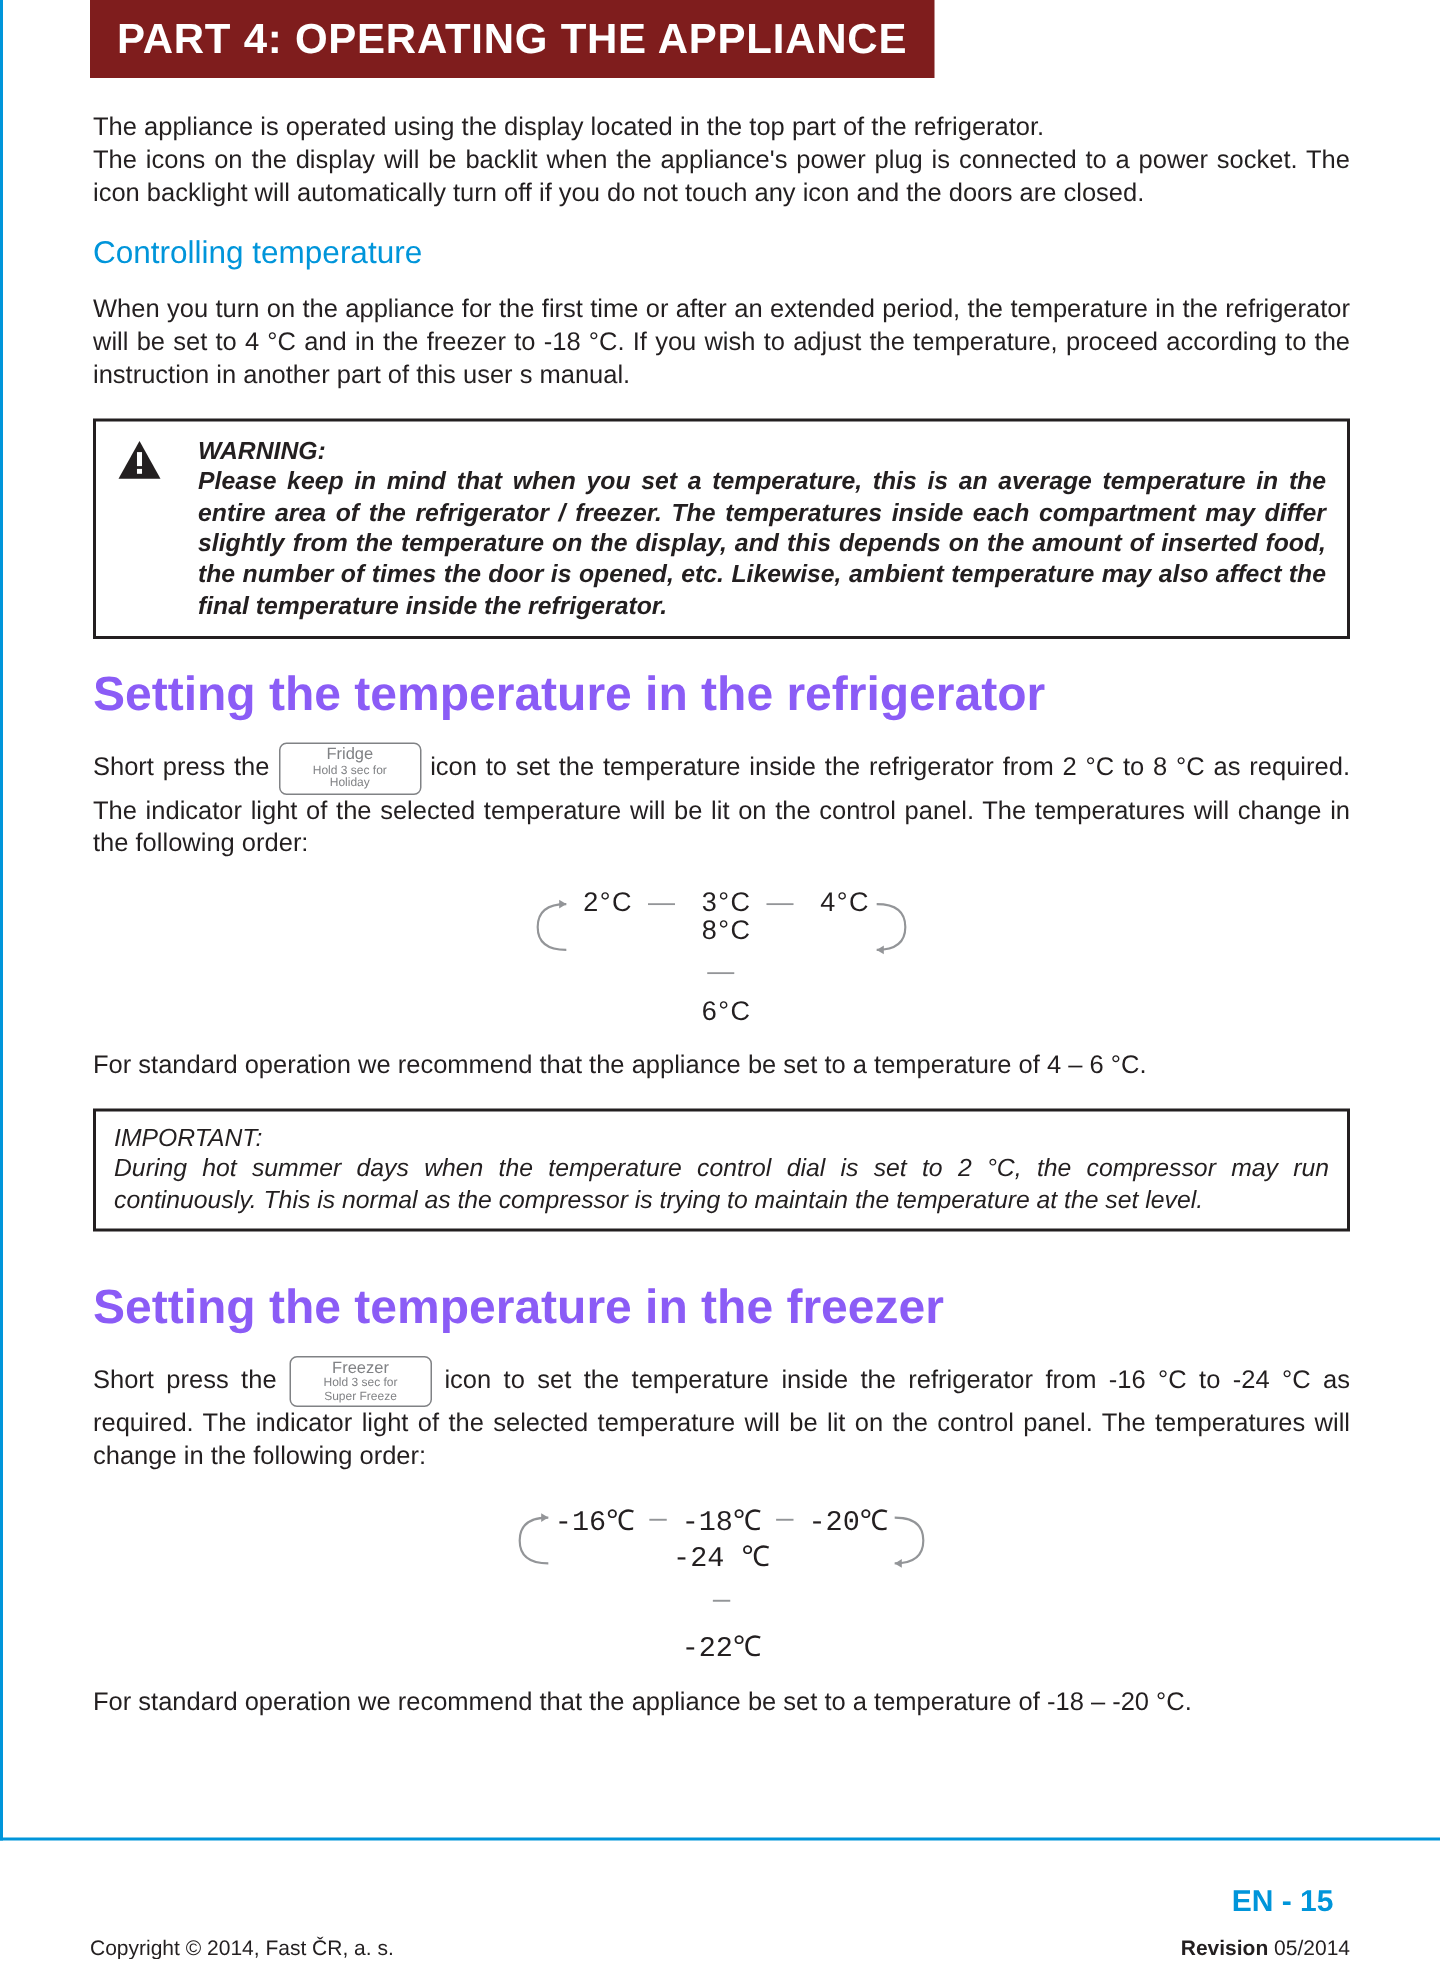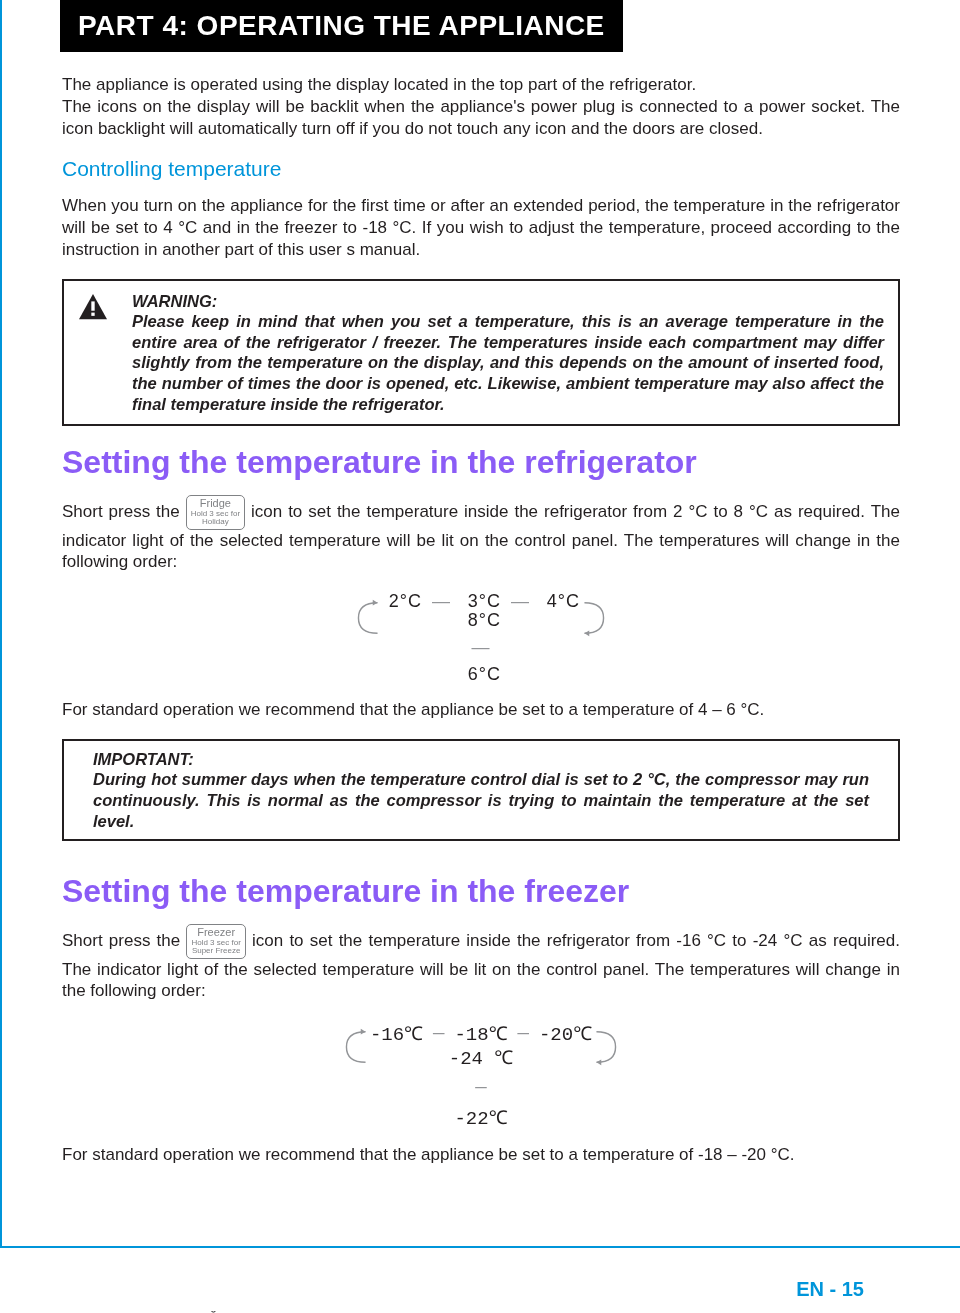--- a/index.html
+++ b/index.html
@@ -13,21 +13,21 @@
   .page {
     padding: 0 60px 40px 60px;
     border-left: 2px solid #0095da;
     border-bottom: 2px solid #0095da;
     margin: 0 0 20px 0;
     position: relative;
     box-sizing: border-box;
   }
   .part-header {
     display: inline-block;
-    background: #000000;
+    background: #7f1d1d;
     color: #fff;
     font-weight: 700;
     font-size: 28px;
     padding: 10px 18px 10px 18px;
     margin-left: -2px;
     margin-bottom: 22px;
     letter-spacing: 0.5px;
   }
   p {
     font-size: 17px;
@@ -53,38 +53,38 @@
     margin: 0 0 18px 0;
     display: flex;
     align-items: flex-start;
     gap: 24px;
   }
   .warnbox .icon-col { flex: 0 0 auto; padding-top:2px; }
   .warnbox .text-col { flex: 1 1 auto; font-style: italic; font-weight: 700; font-size: 16.5px; line-height: 1.25; text-align: justify;}
   .warnbox .lbl { font-weight:700; font-style: italic; display:block; margin-bottom:0px; }
   .infobox {
     border: 2px solid #231f20;
-    padding: 8px 29px;
+    padding: 8px 12px;
     margin: 0 0 32px 0;
     font-style: italic;
-    font-weight: 700;
+    font-weight: 400;
     font-size: 16.5px;
     line-height: 1.25;
     text-align: justify;
   }
   .infobox .lbl { display:block; }
   .btn-inline {
     display: inline-block;
     border: 1px solid #808285;
     border-radius: 5px;
     font-size: 8px;
     line-height: 1.05;
     color: #808285;
     text-align: center;
-    padding: 2px 4px;
+    padding: 2px 22px;
     vertical-align: middle;
     font-weight: 400;
     font-style: normal;
     min-width: 48px;
   }
   .btn-inline .big { font-size: 11px; display:block; }
   .cycle {
     text-align: center;
     font-size: 18px;
     margin: 6px auto 14px auto;
@@ -94,21 +94,21 @@
   .cycle-row { display:flex; justify-content:center; align-items:center; gap: 6px; text-align: right;}
   .footer-bar {
     display:flex;
     justify-content: space-between;
     font-size: 14px;
     padding: 6px 60px 0 60px;
     align-items:flex-end;
   }
   .page-num {
     text-align: right;
-    padding: 10px 96px 4px 0;
+    padding: 10px 71px 4px 0;
     color: #0095da;
     font-weight: 700;
     font-size: 20px;
   }
   .tri-icon svg { width:30px; height:28px; }
   .cycle-wrap { position:relative; display:inline-block; padding: 0 24px;}
   .loopL, .loopR { position:absolute; top: 6px; width:24px; height: 42px; }
   .loopL { left:-2px; }
   .loopR { right:-2px; }
   .cycle .temp { display:inline-block; min-width: 40px; }

